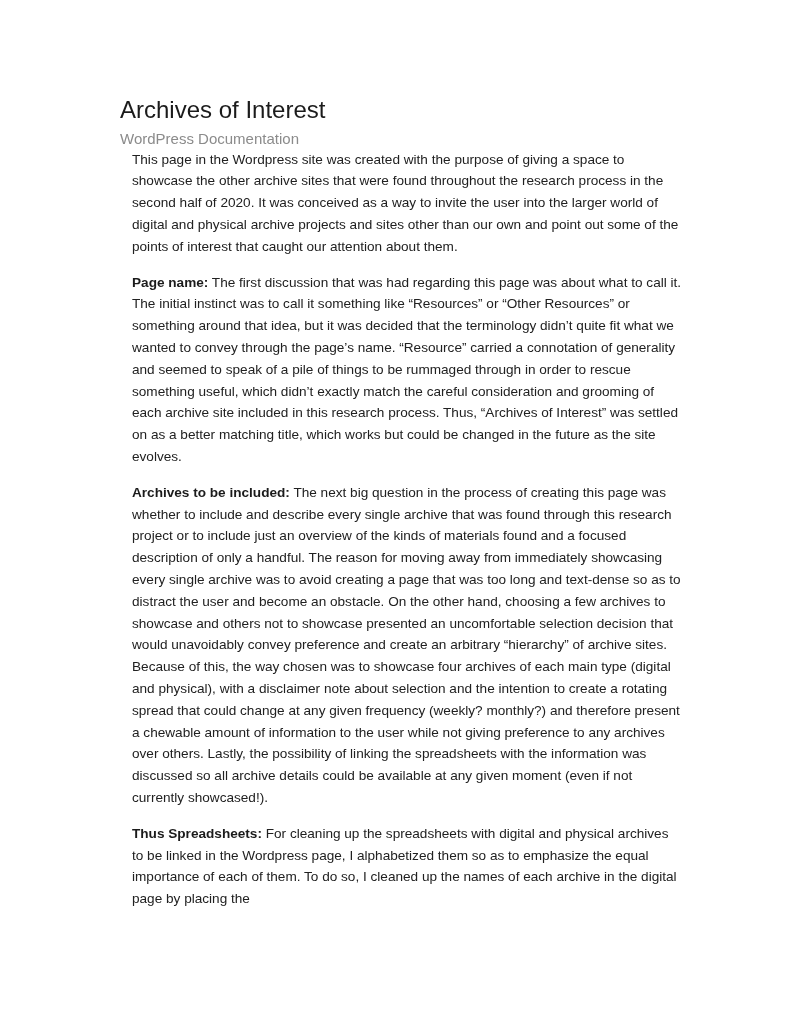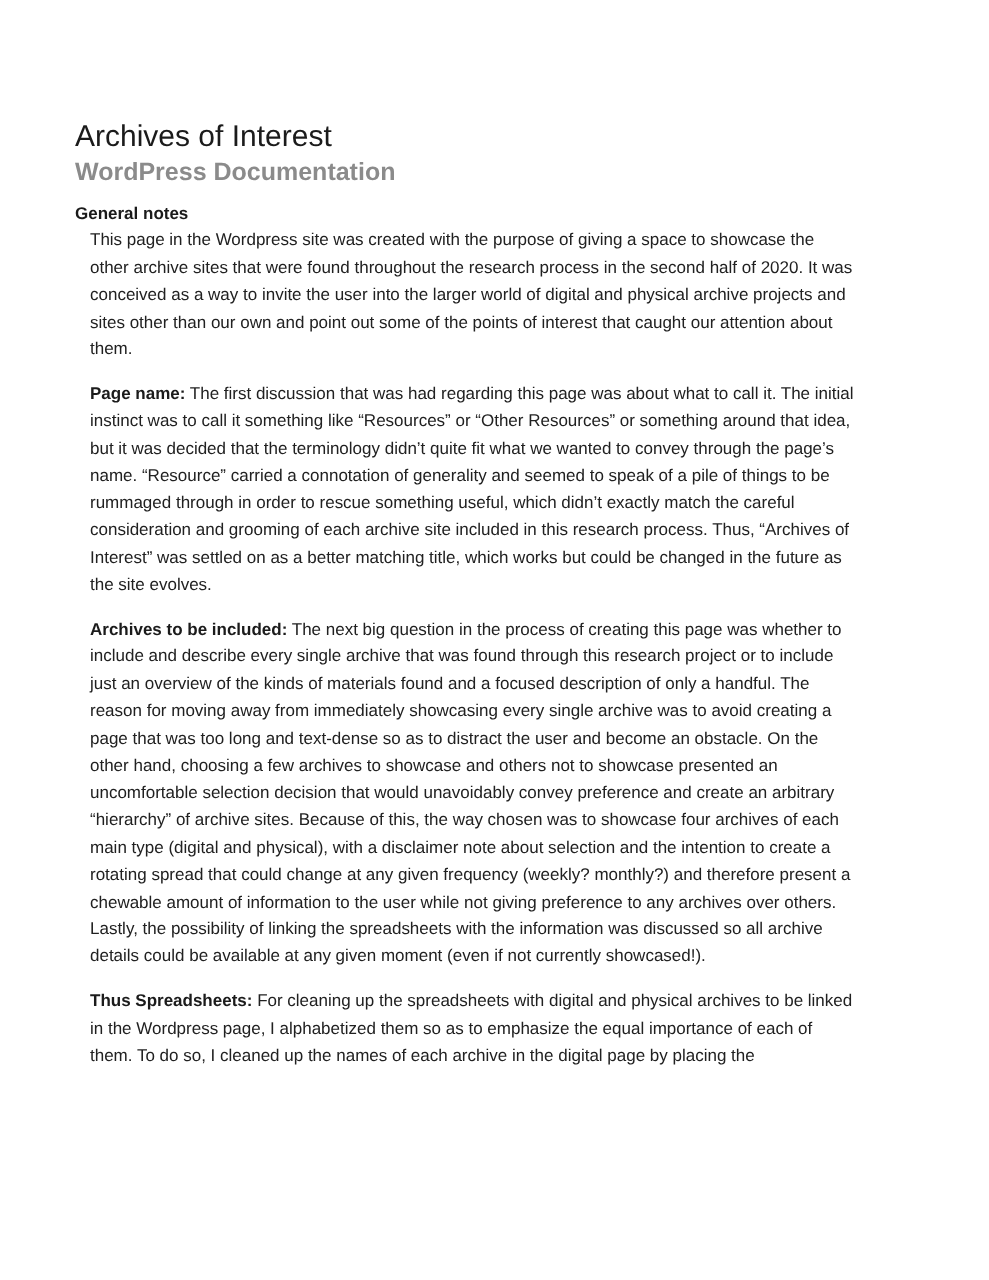--- a/index.html
+++ b/index.html
@@ -6,35 +6,35 @@
     margin: 0;
     padding: 0;
     background: #ffffff;
   }
   .page {
     position: relative;
     width: 776px;
     height: 1024px;
     background: #ffffff;
     box-sizing: border-box;
-    padding: 96px 93px 0 60px;
+    padding: 96px 93px 0 120px;
     overflow: hidden;
     font-family: "Liberation Sans", "DejaVu Sans", sans-serif;
     color: #212121;
   }
   .doc-title {
     font-size: 24px;
     font-weight: 400;
     line-height: 1.15;
     margin: 0;
     color: #1b1b1b;
   }
   .doc-subtitle {
-    font-size: 20px;
-    font-weight: 700;
+    font-size: 15px;
+    font-weight: 400;
     line-height: 21px;
     margin: 4px 0 0 0;
     color: #8b8b8b;
   }
   .byline {
     font-size: 13.6px;
     font-style: italic;
     line-height: 21px;
     margin: 27px 0 0 0;
     color: #1e1e1e;
@@ -60,21 +60,20 @@
 </head>
 <body>
 
 <div class="page">
 
   <h1 class="doc-title">Archives of Interest</h1>
 
   <h2 class="doc-subtitle">WordPress Documentation</h2>
 
 
-  <h3 class="section-heading">General notes</h3>
 
   <p class="para">This page in the Wordpress site was created with the purpose of giving a space to showcase the other archive sites that were found throughout the research process in the second half of 2020. It was conceived as a way to invite the user into the larger world of digital and physical archive projects and sites other than our own and point out some of the points of interest that caught our attention about them.</p>
 
   <p class="para"><span class="lead">Page name:</span><span> The first discussion that was had regarding this page was about what to call it. The initial instinct was to call it something like “Resources” or “Other Resources” or something around that idea, but it was decided that the terminology didn’t quite fit what we wanted to convey through the page’s name. “Resource” carried a connotation of generality and seemed to speak of a pile of things to be rummaged through in order to rescue something useful, which didn’t exactly match the careful consideration and grooming of each archive site included in this research process. Thus, “Archives of Interest” was settled on as a better matching title, which works but could be changed in the future as the site evolves.</span></p>
 
   <p class="para"><span class="lead">Archives to be included:</span><span> The next big question in the process of creating this page was whether to include and describe every single archive that was found through this research project or to include just an overview of the kinds of materials found and a focused description of only a handful. The reason for moving away from immediately showcasing every single archive was to avoid creating a page that was too long and text-dense so as to distract the user and become an obstacle. On the other hand, choosing a few archives to showcase and others not to showcase presented an uncomfortable selection decision that would unavoidably convey preference and create an arbitrary “hierarchy” of archive sites. Because of this, the way chosen was to showcase four archives of each main type (digital and physical), with a disclaimer note about selection and the intention to create a rotating spread that could change at any given frequency (weekly? monthly?) and therefore present a chewable amount of information to the user while not giving preference to any archives over others. Lastly, the possibility of linking the spreadsheets with the information was discussed so all archive details could be available at any given moment (even if not currently showcased!).</span></p>
 
   <p class="para"><span class="lead">Thus Spreadsheets:</span><span> For cleaning up the spreadsheets with digital and physical archives to be linked in the Wordpress page, I alphabetized them so as to emphasize the equal importance of each of them. To do so, I cleaned up the names of each archive in the digital page by placing the</span></p>
 
 </div>

